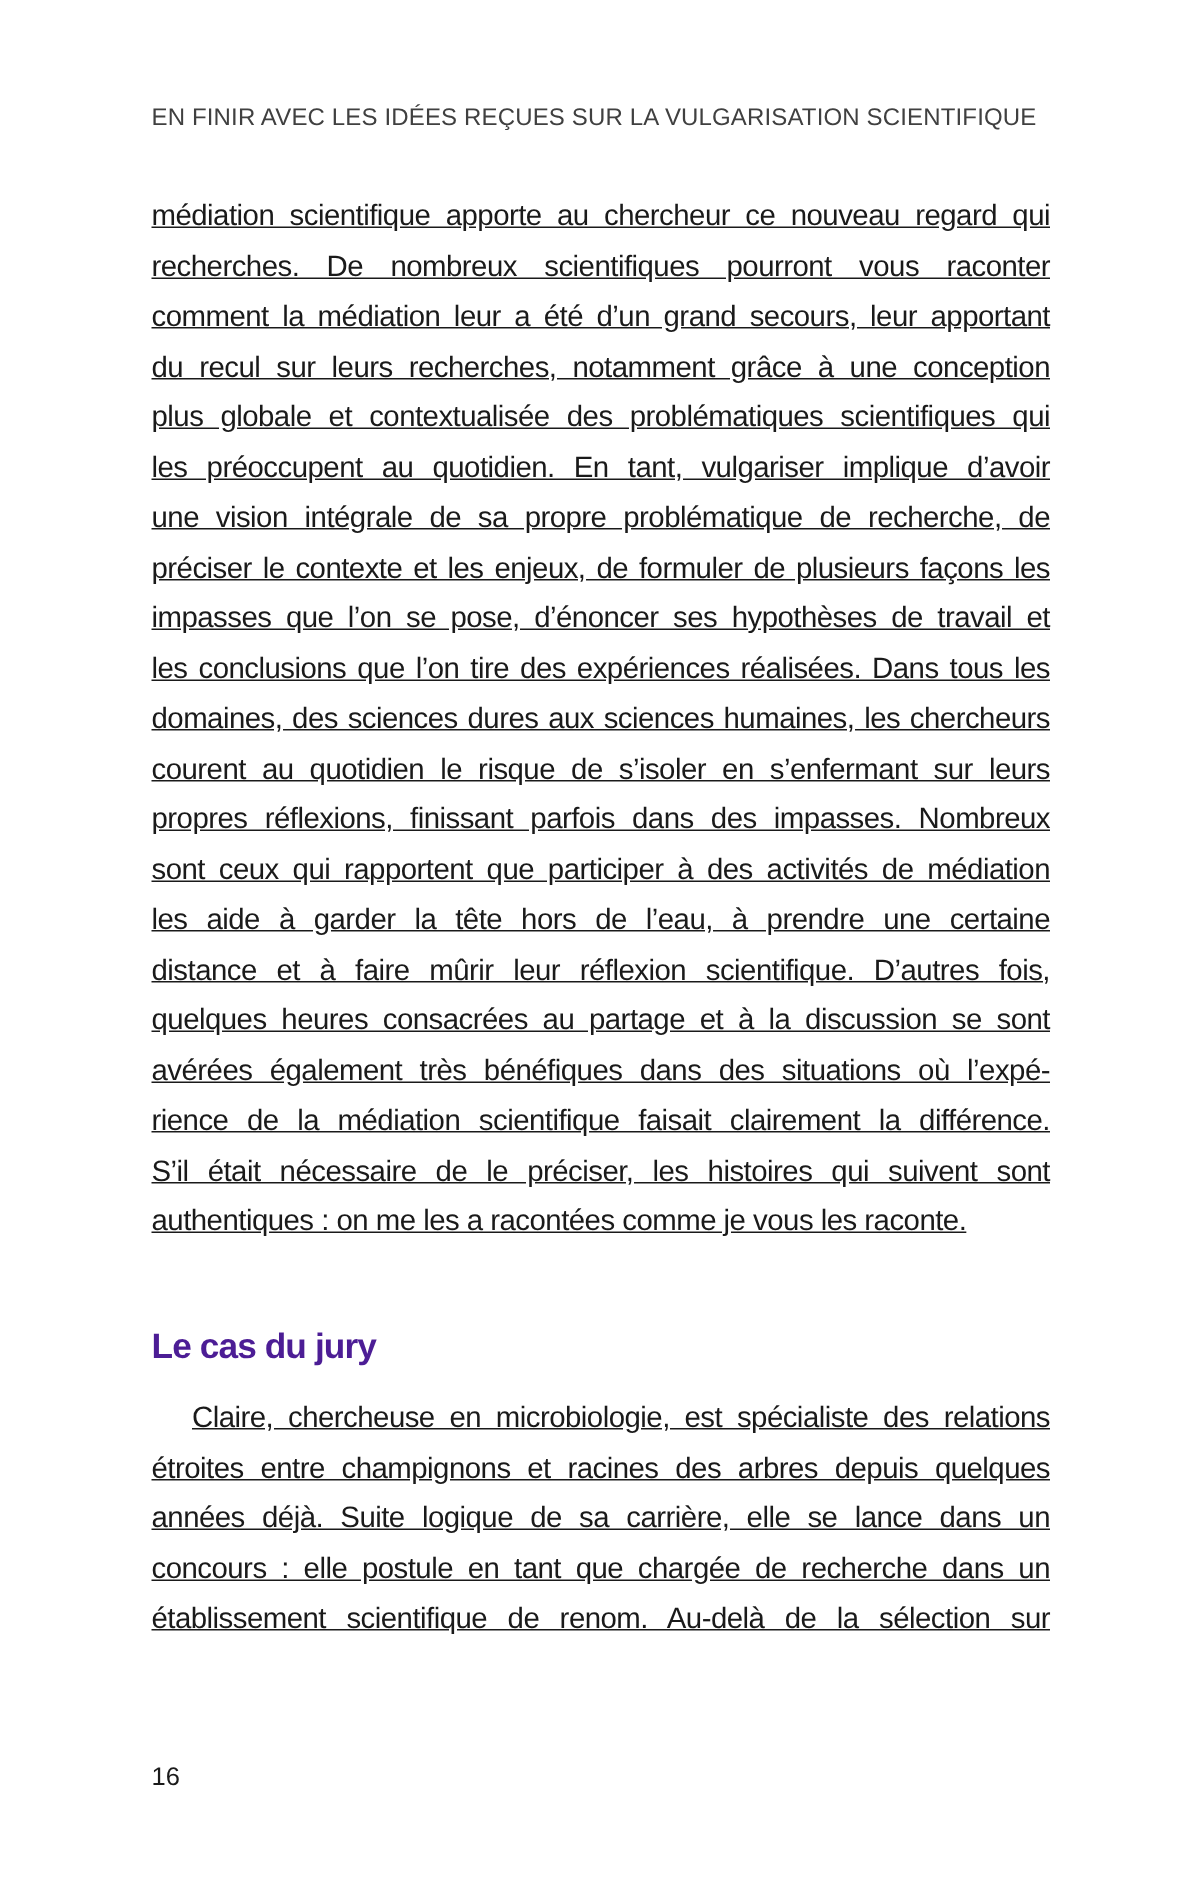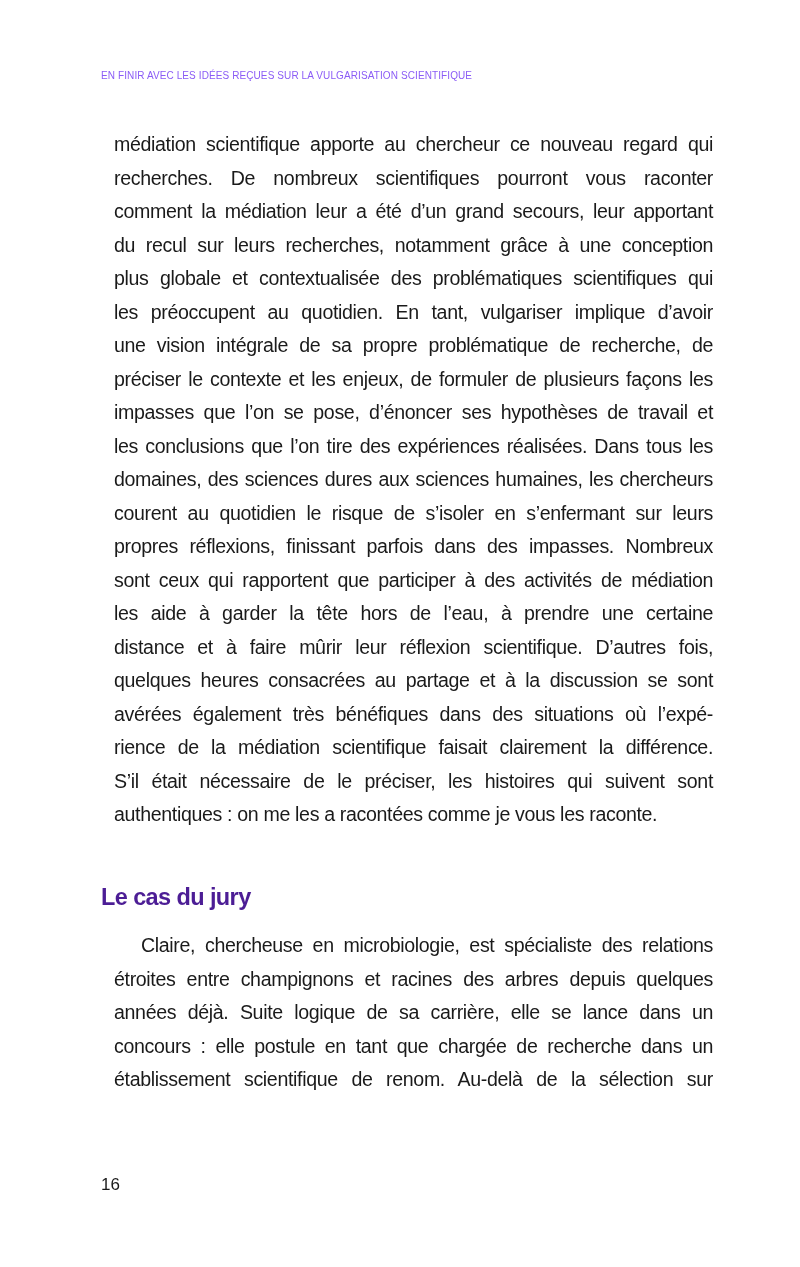--- a/index.html
+++ b/index.html
@@ -13,29 +13,30 @@
       position: relative;
       overflow: hidden;
       font-family: "DejaVu Sans Condensed", "DejaVu Sans", sans-serif;
       color: #1a1a1a;
     }
     .running-header {
       position: absolute;
       left: 101px;
       top: 70px;
       font-family: "Liberation Sans", sans-serif;
-      font-size: 10px;
+      font-size: 16px;
       letter-spacing: 0.1px;
-      color: #8b5cf6;
+      color: #404040;
       white-space: nowrap;
     }
     .text-block {
       position: absolute;
-      left: 114px;
+      left: 101px;
       width: 599px;
+      text-decoration: underline;
     }
     .line {
       display: block;
       height: 33.5px;
       line-height: 33.5px;
       font-family: "Liberation Sans", sans-serif;
       font-size: 19.6px;
       white-space: nowrap;
       text-align: justify;
       text-align-last: justify;

